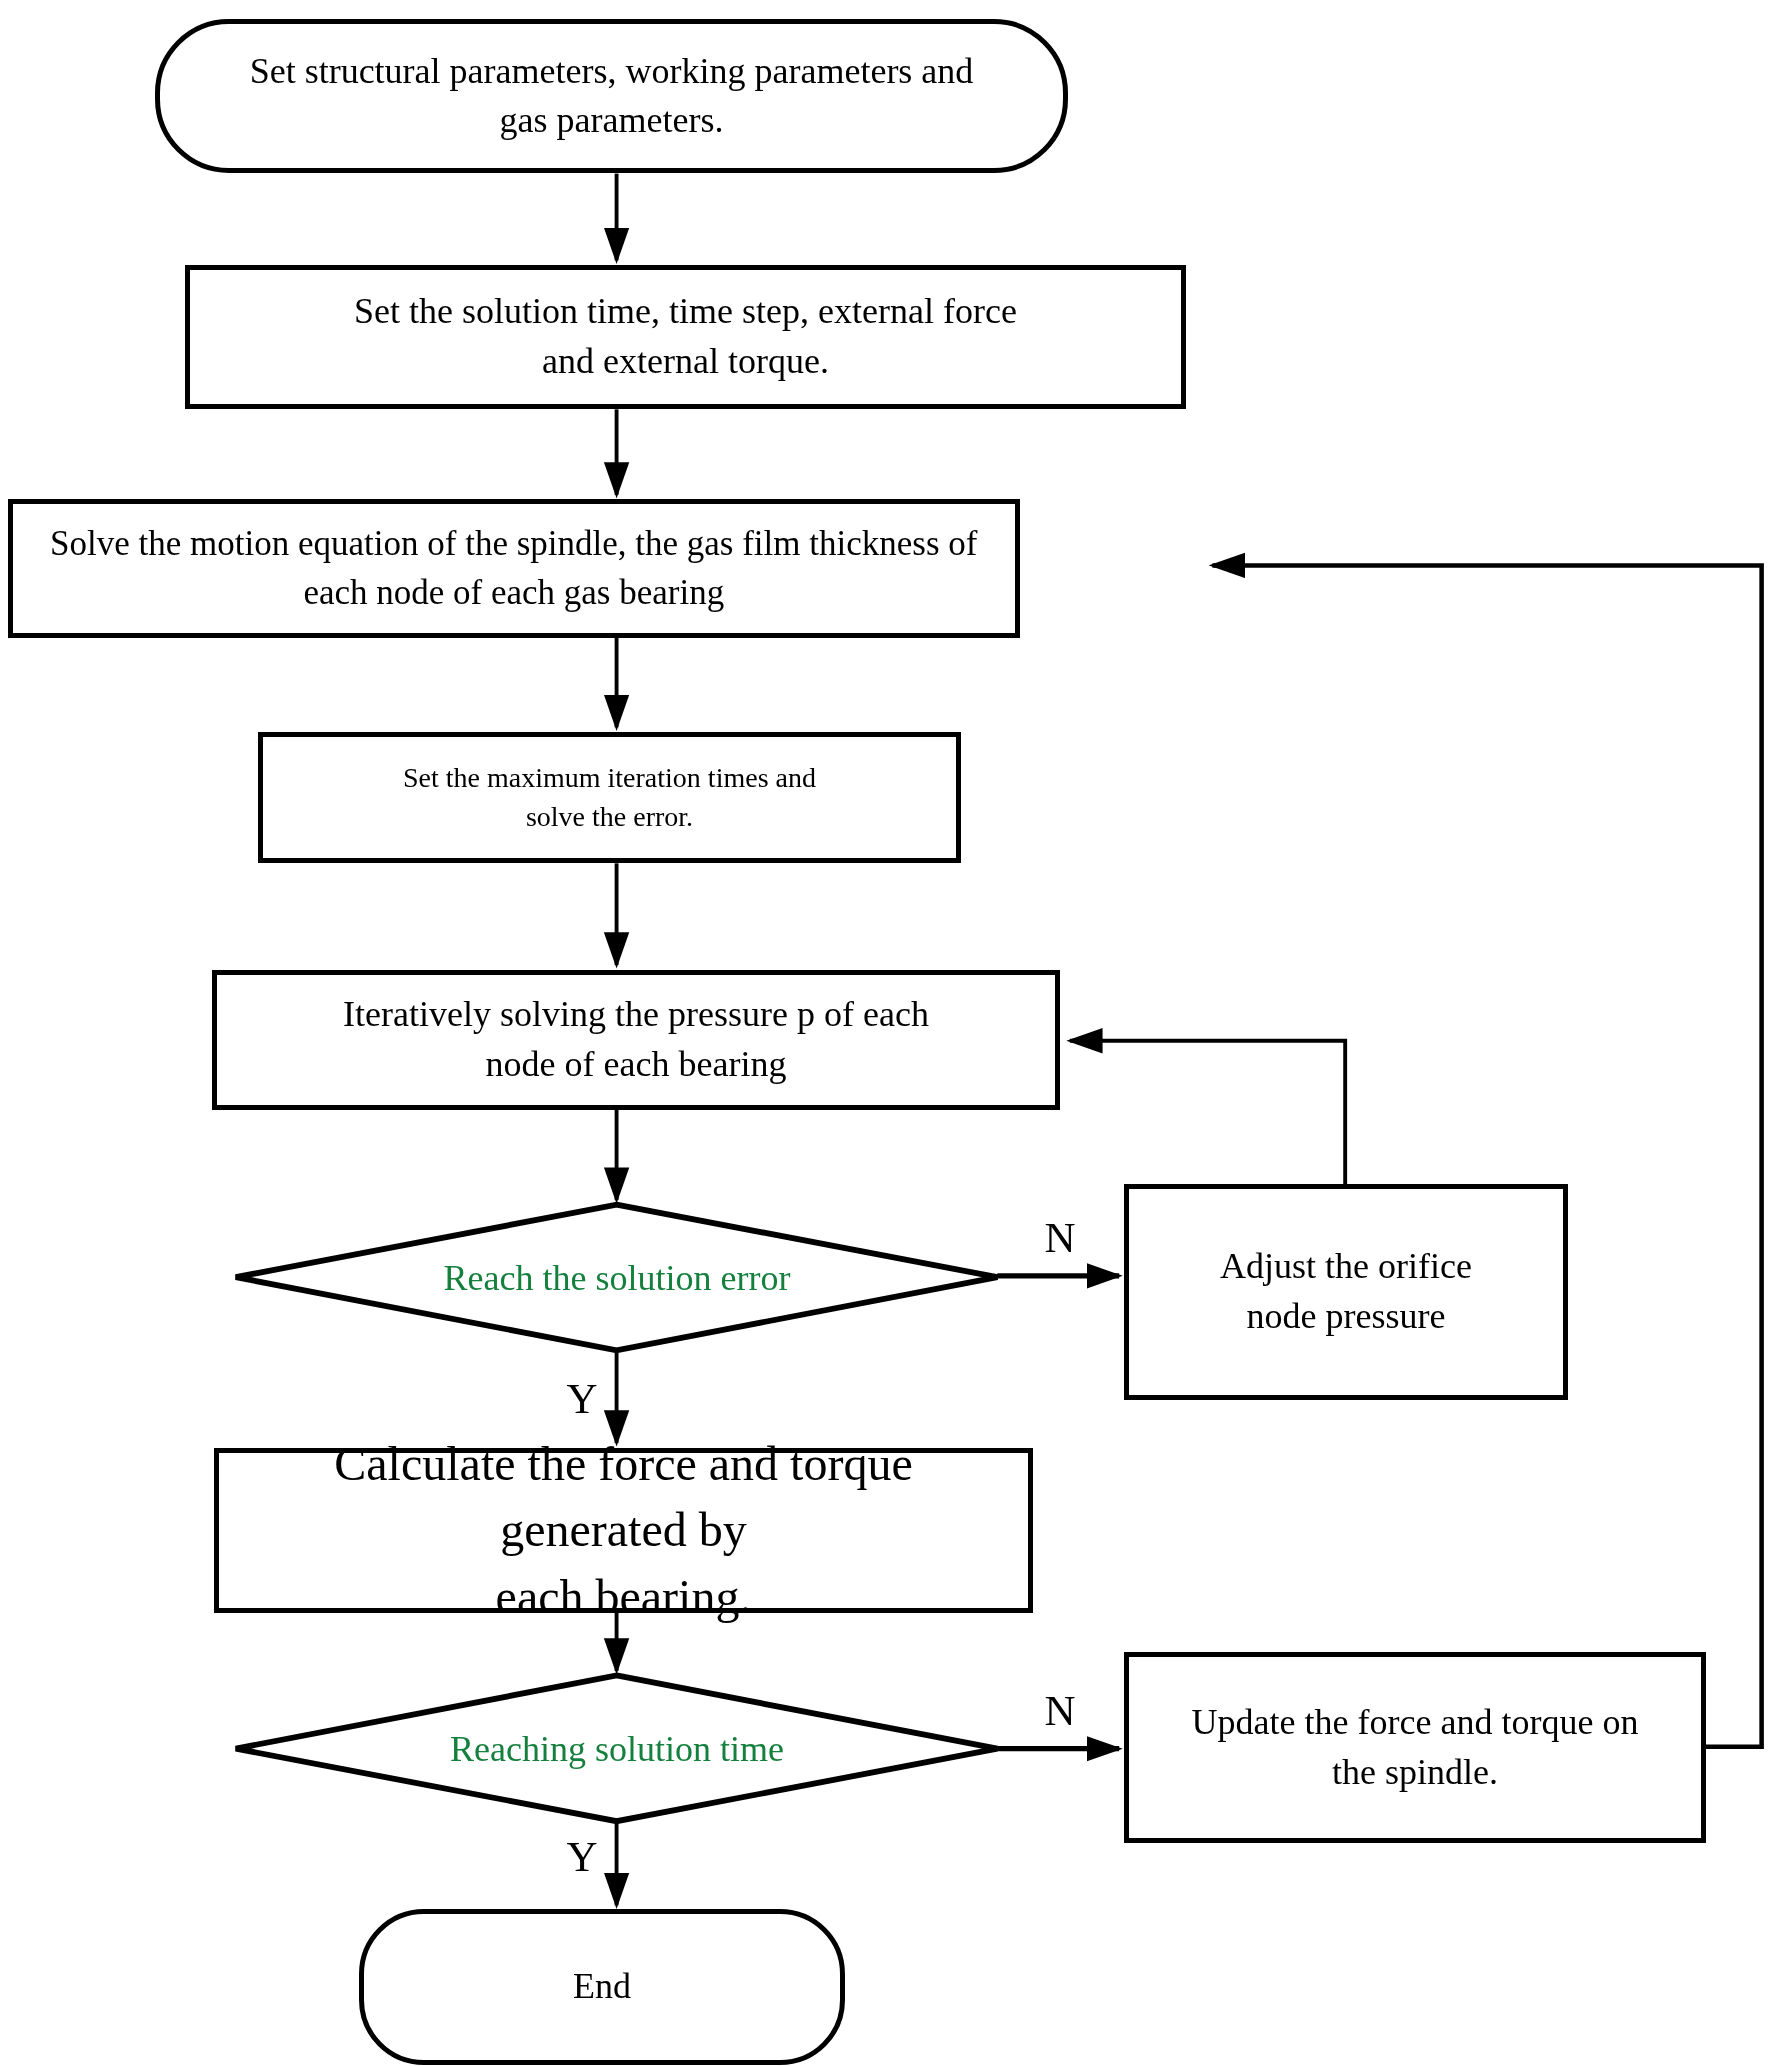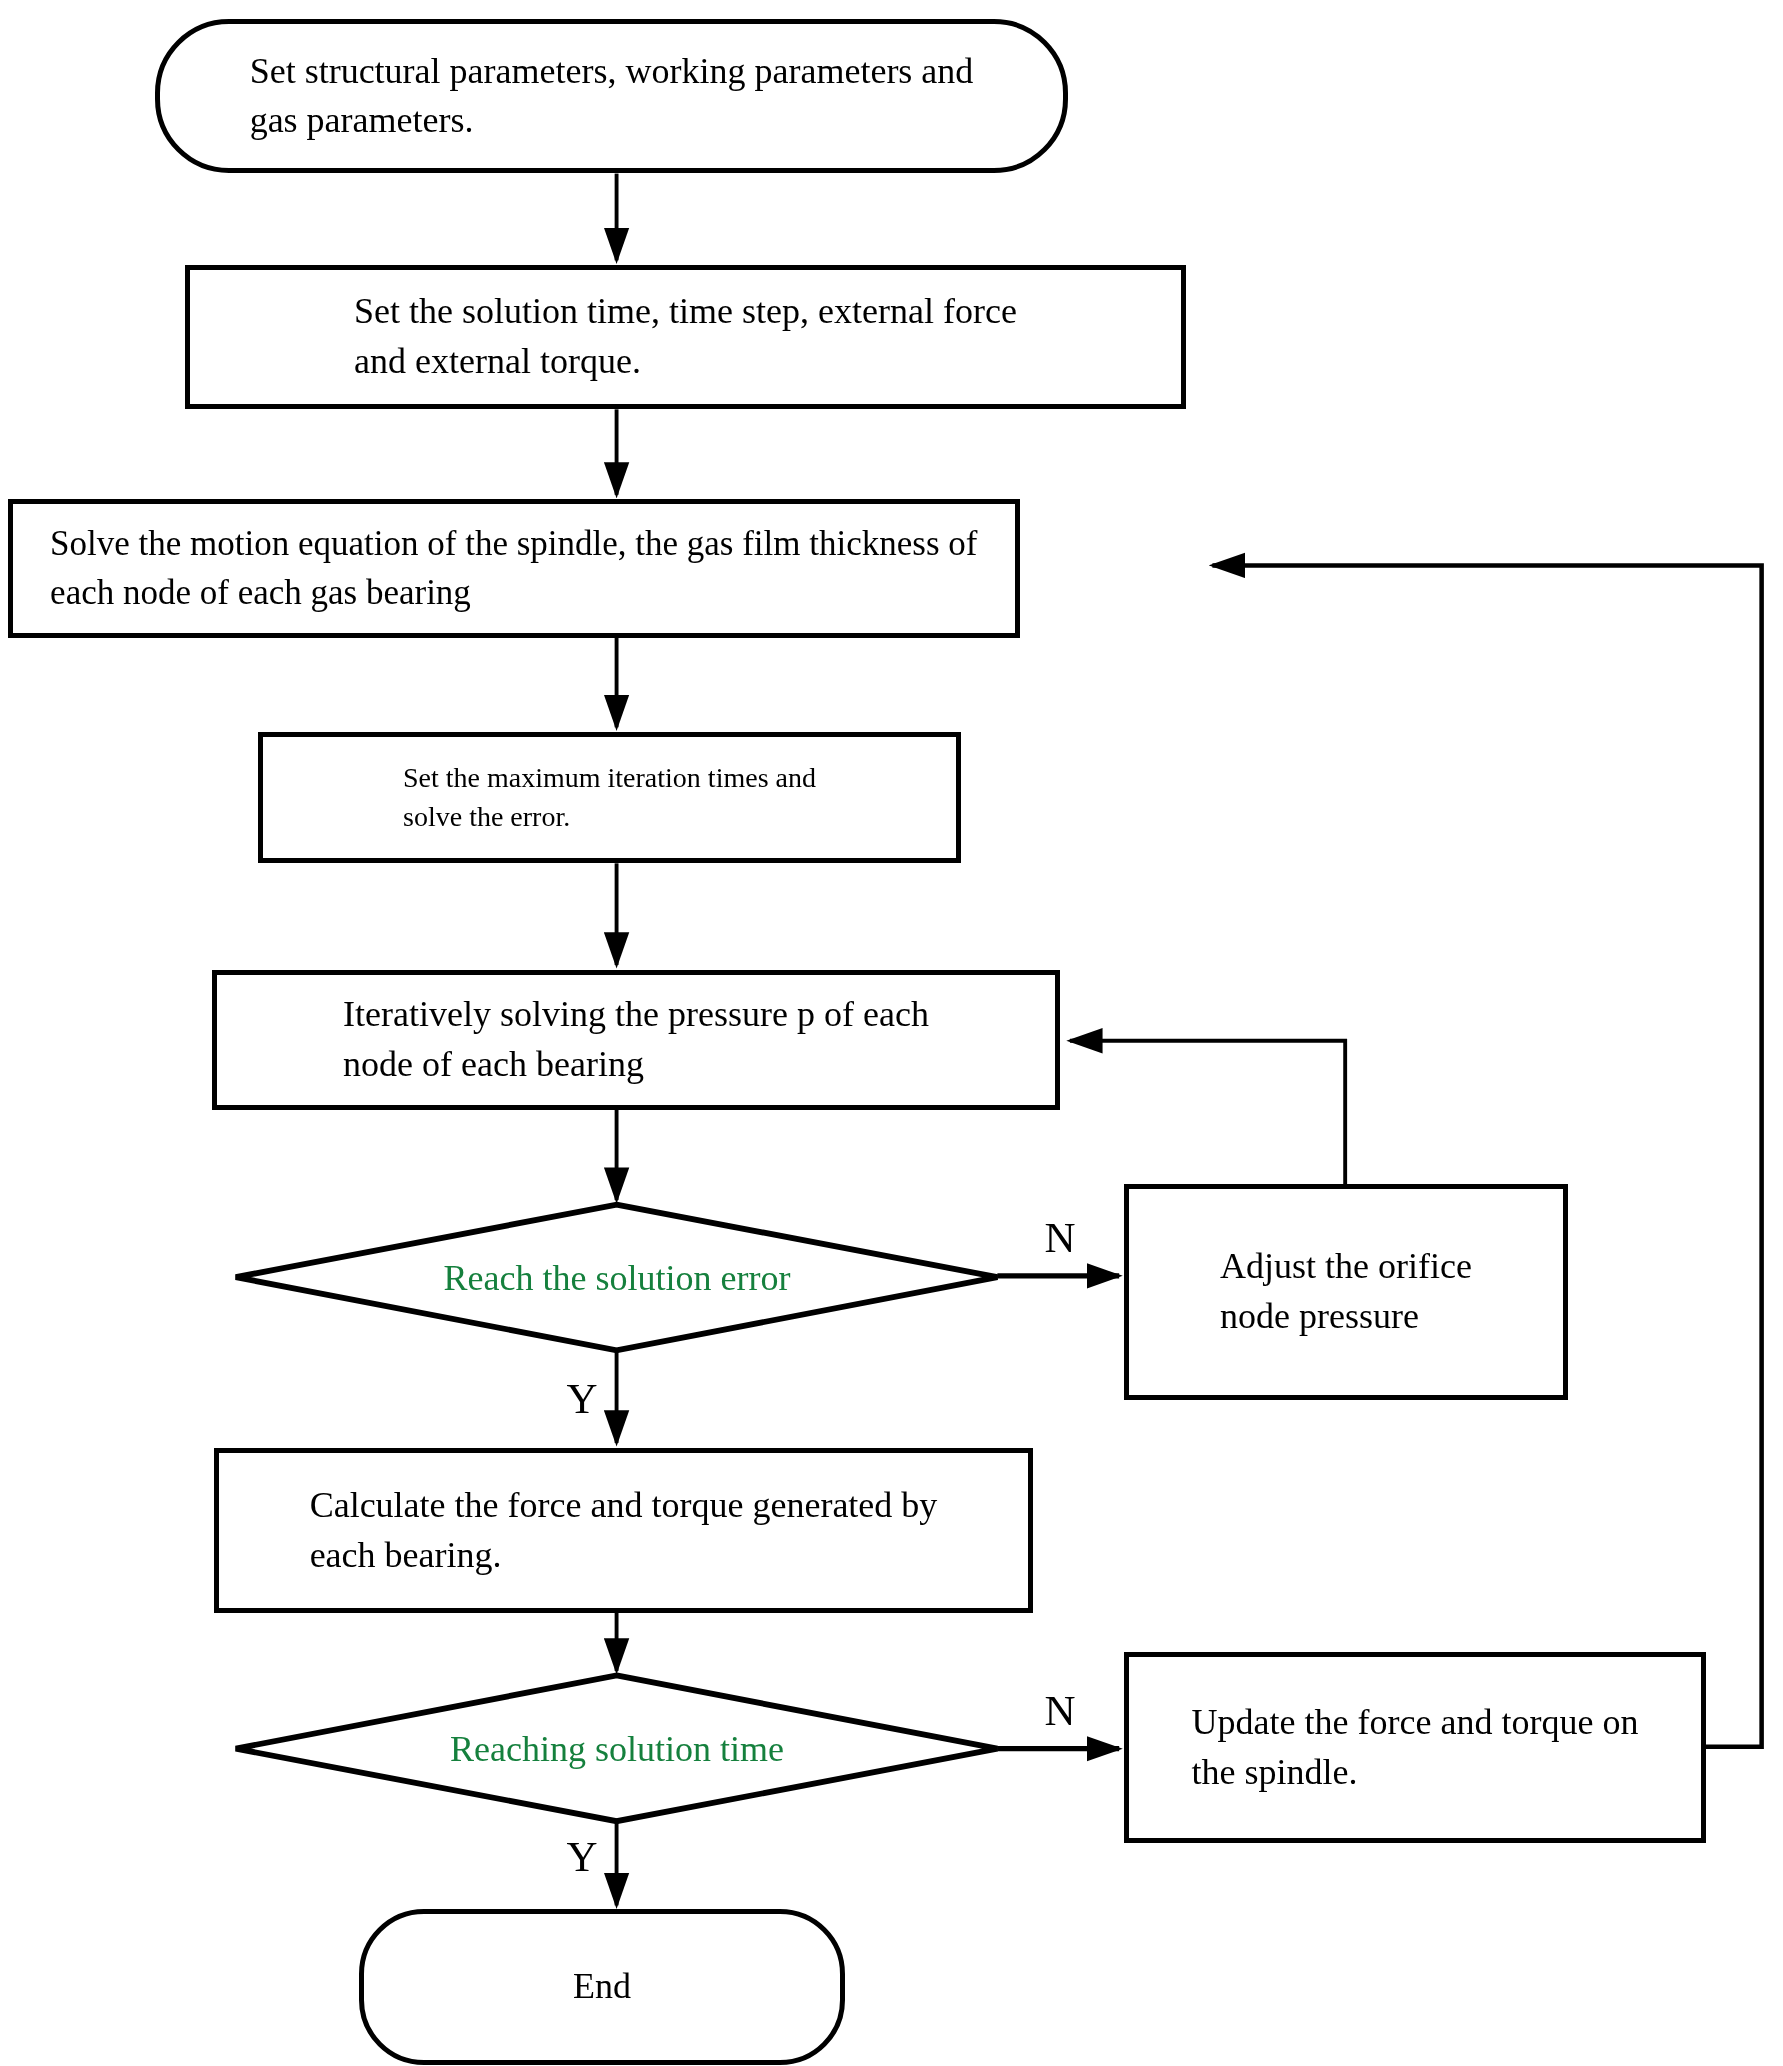--- a/index.html
+++ b/index.html
@@ -19,21 +19,21 @@
     left: 0;
     top: 0;
     z-index: 1;
   }
   .node {
     position: absolute;
     z-index: 2;
     display: flex;
     align-items: center;
     justify-content: center;
-    text-align: left;
+    text-align: center;
     box-sizing: border-box;
     background: #ffffff;
     color: #000000;
     font-family: "Liberation Serif", "DejaVu Serif", serif;
     white-space: pre-line;
     line-height: 1.38;
   }
   .rect, .stadium {
     border: 5.8px solid #000000;
   }
@@ -56,21 +56,21 @@
     font-family: "Liberation Serif", "DejaVu Serif", serif;
     font-size: 43px;
   }
 
   #n-start          { left: 155px;  top: 19.4px;   width: 913px; height: 154px; border-radius: 74px; font-size: 36px; padding: 0 39px; }
   #n-set-solution   { left: 185px;  top: 265px;  width: 1001px; height: 144px; font-size: 36px; padding: 0 11px; }
   #n-solve-motion   { left: 7.8px;   top: 499px;  width: 1012px; height: 139px; font-size: 35px; padding: 0 13px; }
   #n-set-iteration  { left: 258px;  top: 732px; width: 703px; height: 131px; font-size: 28px; padding: 0 19.4px; }
   #n-iterative-solve{ left: 212px;  top: 970px; width: 848px; height: 140px; font-size: 36px; padding: 0 19.4px; }
   #n-adjust         { left: 1124px; top: 1184px; width: 444px;  height: 216px; font-size: 36px; padding: 0 19.4px; }
-  #n-calc-force     { left: 214px;  top: 1448px; width: 819px; height: 165px; font-size: 36px; padding: 0 19px; }
+  #n-calc-force     { left: 214px;  top: 1448px; width: 819px; height: 165px; font-size: 48px; padding: 0 19px; }
   #n-update         { left: 1124px; top: 1652px; width: 582px;  height: 191px; font-size: 36px; padding: 0 19.4px; }
   #n-end            { left: 359px;  top: 1909px; width: 486px;  height: 156px; border-radius: 65px; font-size: 36px; }
 
   #t-reach-error    { left: 236px;  top: 1232px; width: 762px; height: 91px; font-size: 36px; }
   #t-reach-time     { left: 236px;  top: 1703px; width: 762px; height: 91px; font-size: 36px; }
 
   #l-n1 { left: 1060px; top: 1237px; }
   #l-y1 { left: 582px;  top: 1398px; }
   #l-n2 { left: 1060px; top: 1710px; }
   #l-y2 { left: 582px;  top: 1856px; }

